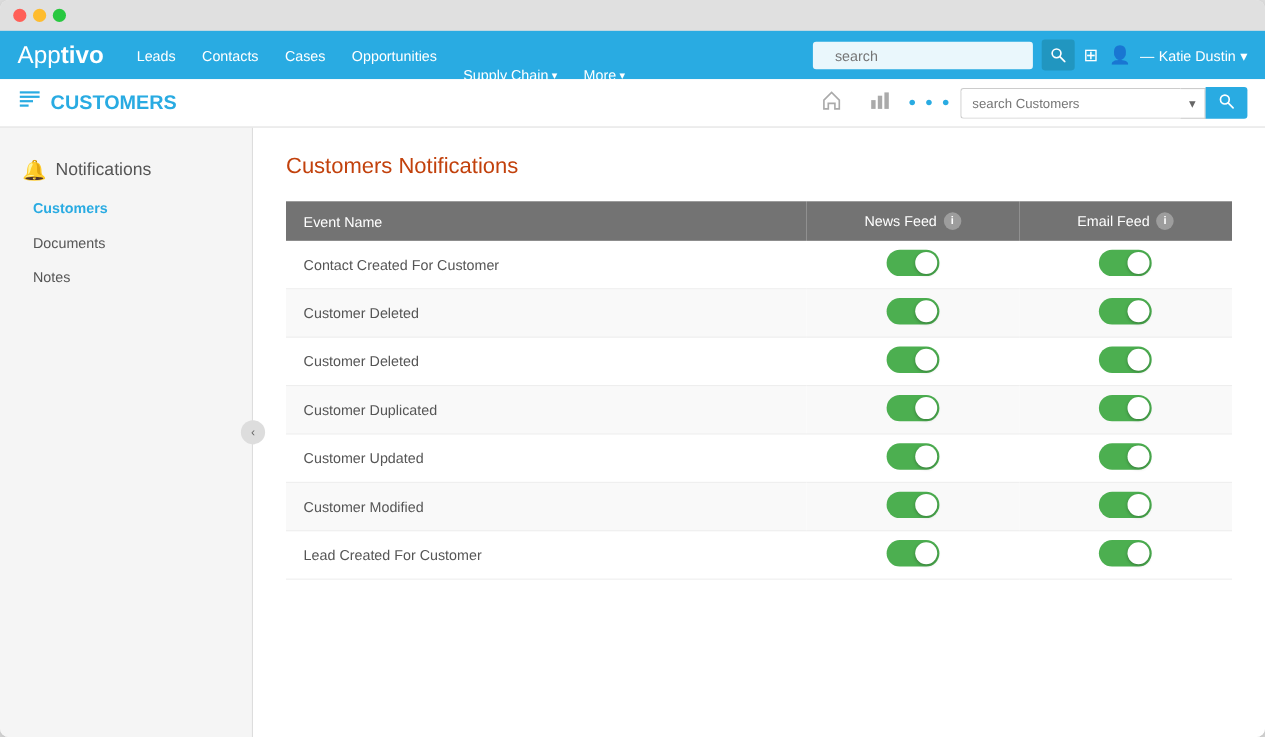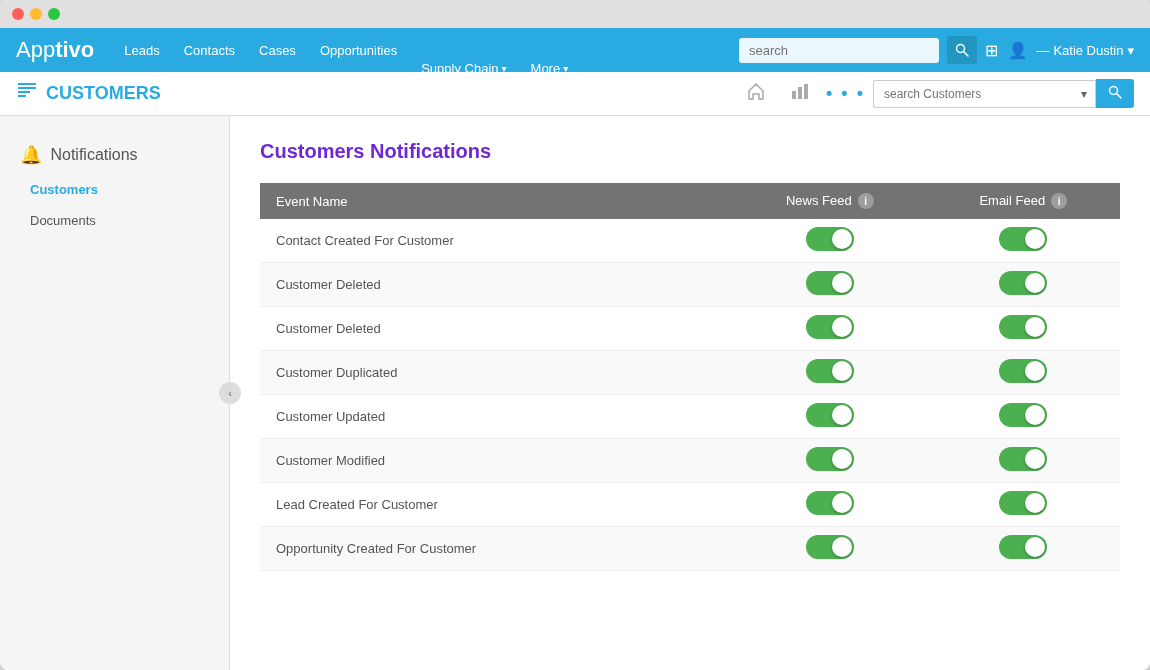--- a/index.html
+++ b/index.html
@@ -13,21 +13,21 @@
     .dot-yellow { background: #febc2e; }
     .dot-green { background: #28c840; }
 
     
     .top-nav { background: #29abe2; height: 44px; display: flex; align-items: center; padding: 0 16px; flex-shrink: 0; gap: 0; }
     .logo { color: white; font-size: 22px; font-weight: bold; margin-right: 20px; display: flex; align-items: center; }
     .nav-links { display: flex; align-items: center; gap: 4px; flex: 1; }
     .nav-link { color: white; padding: 6px 10px; border-radius: 3px; cursor: pointer; font-size: 13px; white-space: nowrap; }
     .nav-link-dd { display: flex; align-items: center; gap: 3px; margin-top: 37px; }
     .search-area { display: flex; align-items: center; gap: 8px; margin-left: auto; }
-    .search-box { background: rgba(255,255,255,0.9); border: none; border-radius: 3px; padding: 5px 10px; width: 200px; font-size: 13px; color: #666; }
+    .search-box { background: rgba(255,255,255,0.9); border: none; border-radius: 3px; padding: 5px 20px; width: 200px; font-size: 13px; color: #666; }
     .search-btn { background: #2196c0; border: none; border-radius: 3px; color: white; width: 30px; height: 28px; cursor: pointer; display: flex; align-items: center; justify-content: center; }
     .nav-icons { display: flex; align-items: center; gap: 10px; margin-left: 8px; }
     .nav-icon { color: white; font-size: 16px; cursor: pointer; }
     .user-area { color: white; font-size: 13px; display: flex; align-items: center; gap: 4px; cursor: pointer; margin-left: 8px; white-space: nowrap; }
 
     
     .secondary-nav { background: white; height: 44px; display: flex; align-items: center; padding: 0 16px; border-bottom: 1px solid #ddd; flex-shrink: 0; }
     .customers-title { display: flex; align-items: center; gap: 8px; color: #29abe2; font-size: 18px; font-weight: bold; flex: 1; }
     .customers-icon { font-size: 20px; }
     .secondary-actions { display: flex; align-items: center; gap: 8px; margin-left: auto; }
@@ -43,21 +43,21 @@
     
     .sidebar { width: 230px; background: #f5f5f5; border-right: 1px solid #ddd; padding: 20px 0; flex-shrink: 0; position: relative; }
     .sidebar-section-title { display: flex; align-items: center; gap: 8px; padding: 8px 20px; font-size: 16px; color: #555; font-weight: 500; }
     .bell-icon { color: #29abe2; font-size: 18px; }
     .sidebar-item { padding: 8px 20px 8px 30px; cursor: pointer; color: #555; font-size: 13px; }
     .sidebar-item.active { color: #29abe2; font-weight: 600; }
     .sidebar-collapse { position: absolute; right: -12px; top: 50%; transform: translateY(-50%); background: #ddd; border-radius: 50%; width: 22px; height: 22px; display: flex; align-items: center; justify-content: center; cursor: pointer; color: #666; font-size: 11px; }
 
     
     .main-content { flex: 1; padding: 24px 30px; overflow-y: auto; background: white; }
-    .page-title { font-size: 20px; color: #6d28d9; margin-bottom: 20px; font-weight: 700; }
+    .page-title { font-size: 20px; color: #c2410c; margin-bottom: 20px; font-weight: 400; }
 
     
     .notifications-table { width: 100%; border-collapse: collapse; }
     .notifications-table th { background: #737373; color: white; padding: 10px 16px; text-align: left; font-size: 13px; font-weight: 500; }
     .notifications-table th:first-child { width: 55%; }
     .notifications-table th:nth-child(2), .notifications-table th:nth-child(3) { width: 22.5%; text-align: center; }
     .notifications-table tr:nth-child(even) { background: #f9f9f9; }
     .notifications-table tr:nth-child(odd) { background: white; }
     .notifications-table td { padding: 8px 16px; border-bottom: 1px solid #eee; color: #29abe2; font-size: 13px; }
     .notifications-table td:first-child { color: #555; }
@@ -167,20 +167,21 @@
 
   <div class="content-area">
 
     <div class="sidebar">
       <div class="sidebar-section-title">
         <span class="bell-icon">🔔</span>
         <span>Notifications</span>
       </div>
       <div class="sidebar-item active">Customers</div>
       <div class="sidebar-item">Documents</div>
+      <div class="sidebar-item">Notes</div>
       <div class="sidebar-collapse">‹</div>
     </div>
 
     <div class="main-content">
       <h2 class="page-title">Customers Notifications</h2>
       <table class="notifications-table">
         <thead>
           <tr>
             <th>Event Name</th>
             <th>
@@ -282,30 +283,17 @@
                   <div class="toggle-track">
                     <div class="toggle-thumb"></div>
                   </div>
                 </label></td>
               <td><label class="toggle">
                   <div class="toggle-track">
                     <div class="toggle-thumb"></div>
                   </div>
                 </label></td>
             </tr>
-            <tr>
-              <td>Opportunity Created For Customer</td>
-              <td><label class="toggle">
-                  <div class="toggle-track">
-                    <div class="toggle-thumb"></div>
-                  </div>
-                </label></td>
-              <td><label class="toggle">
-                  <div class="toggle-track">
-                    <div class="toggle-thumb"></div>
-                  </div>
-                </label></td>
-            </tr>
           </tbody>
       </table>
     </div>
   </div>
 </div>
 
 </body></html>

